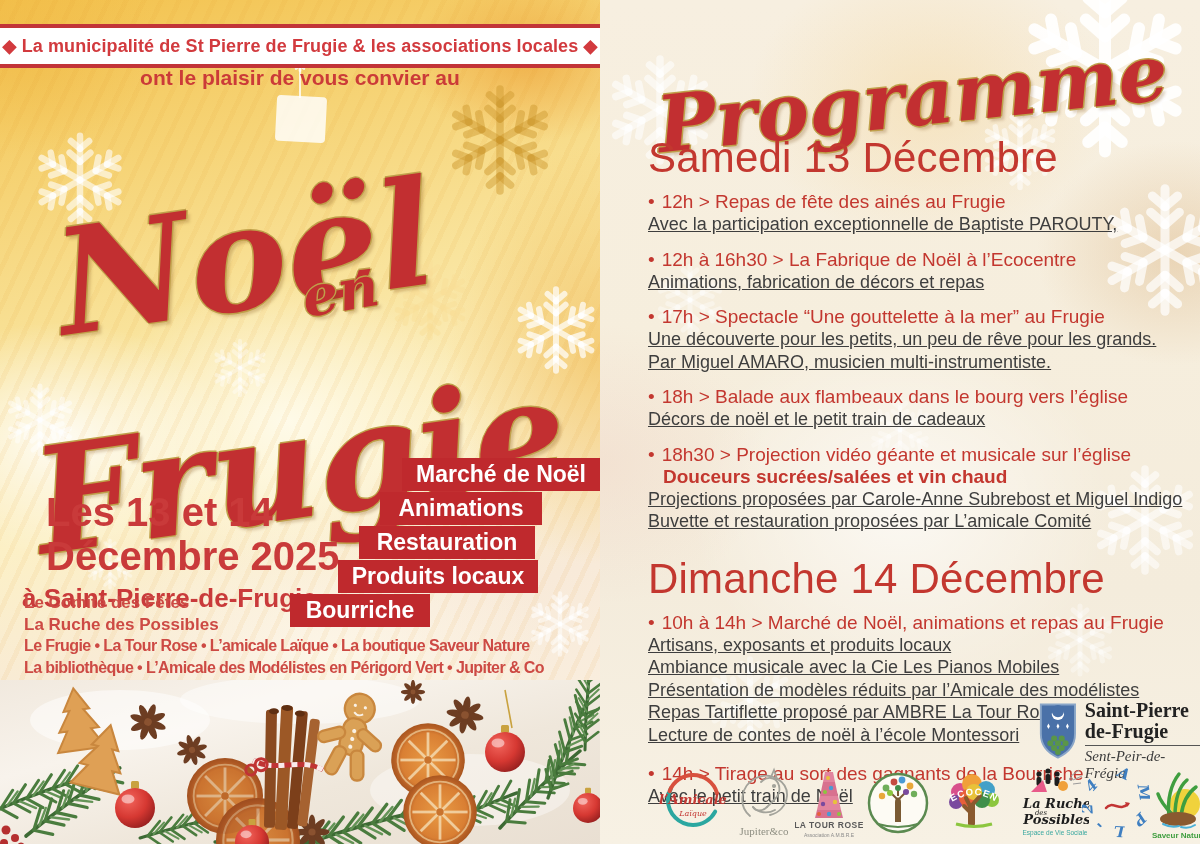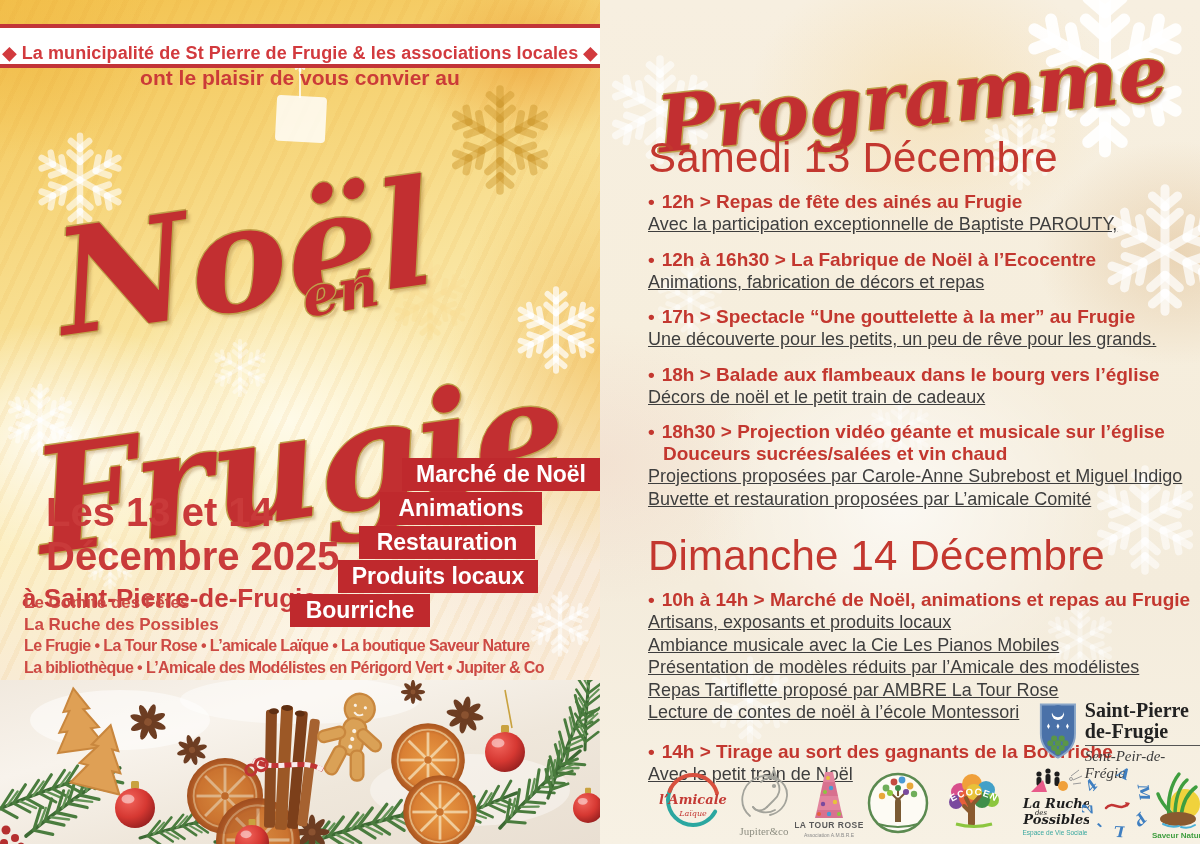--- a/index.html
+++ b/index.html
@@ -23,21 +23,21 @@
       radial-gradient(260px 200px at 55% 12%, rgba(244,212,150,.45), transparent 70%),
       radial-gradient(240px 200px at 0% 55%, rgba(238,205,190,.35), transparent 70%),
       radial-gradient(300px 260px at 50% 60%, rgba(255,255,255,.65), transparent 70%),
       linear-gradient(180deg,#f7efe0 0%,#f6eedd 40%,#f4ecdc 70%,#f7f1e4 100%);
   }
   .deco{position:absolute;left:0;top:0;width:600px;height:844px;pointer-events:none;}
 
   
   .band{position:absolute;left:0;top:24px;width:600px;height:36px;background:#fff;
     border-top:4px solid #c23438;border-bottom:4px solid #c23438;
-    display:flex;align-items:flex-end;justify-content:center;
+    display:flex;align-items:center;justify-content:center;
     color:#d23a3e;font-weight:700;font-size:18px;letter-spacing:.1px;z-index:3;}
   .invite{position:absolute;left:0;top:66px;width:600px;text-align:center;
     color:#cb3b38;font-weight:700;font-size:21px;z-index:3;}
   .tag-string{position:absolute;left:299px;top:58px;width:2px;height:40px;background:rgba(255,255,255,.8);z-index:1;}
   .gift-tag{position:absolute;left:276px;top:96px;width:50px;height:46px;background:rgba(255,255,255,.82);
     border-radius:4px;transform:rotate(3deg);z-index:1;}
   .script{font-family:"DejaVu Serif",serif;font-style:italic;font-weight:700;color:#c22f31;
     text-shadow:1.5px 0 0 #bfa04a,-1.5px 0 0 #bfa04a,0 1.5px 0 #bfa04a,0 -1.5px 0 #bfa04a,3px 4px 3px rgba(120,70,20,.25);}
   .t-noel{position:absolute;left:30px;top:74px;width:430px;text-align:center;font-size:146px;transform:rotate(-8deg);z-index:2;}
   .t-en{position:absolute;left:302px;top:258px;font-size:56px;transform:rotate(-10deg);z-index:2;}
@@ -56,21 +56,21 @@
     color:#cd4a44;font-weight:700;font-size:17px;line-height:21.5px;white-space:nowrap;z-index:3;}
   .orgs li.long{font-size:16px;letter-spacing:-0.6px;}
   .photo{position:absolute;left:0;top:680px;width:600px;height:164px;z-index:4;}
 
   
   .prog-title{position:absolute;left:56px;top:2px;width:488px;text-align:center;font-size:78px;transform:rotate(-6deg);z-index:2;}
   .prog{position:absolute;left:48px;top:134px;width:548px;z-index:3;}
   .day{font-size:42px;font-weight:400;color:#c3372f;margin:0 0 4px 0;letter-spacing:.2px;}
   .day2{margin-top:22px;}
   .event{margin:9px 0 13px 0;}
-  .ev-h{font-size:19px;font-weight:700;color:#c3372f;line-height:22px;}
+  .ev-h{font-size:19px;font-weight:400;color:#c3372f;line-height:22px;}
   .ev-h2{font-size:19px;font-weight:700;color:#c3372f;line-height:22px;margin-left:15px;}
   .blt{margin-right:7px;}
   .ev-b{font-size:18px;color:#3e3e3e;line-height:22.5px;margin-left:0;text-decoration:underline;}
   .gap-big{margin-top:17px;}
   .commune{position:absolute;left:438px;top:700px;display:flex;gap:7px;z-index:3;}
   .commune-text{font-family:"Liberation Serif",serif;color:#222;}
   .commune-text .l{font-size:20px;font-weight:700;line-height:21px;}
   .commune-text .sub{font-size:15px;font-style:italic;color:#3a3a3a;border-top:1px solid #555;
     margin-top:3px;padding-top:2px;}
   .logos{position:absolute;left:28px;top:766px;width:552px;height:76px;z-index:3;}
@@ -330,20 +330,21 @@
       </div>
 
       <div class="event">
         <div class="ev-h"><span class="blt">•</span><span>12h à 16h30 &gt; La Fabrique de Noël à l’Ecocentre</span></div>
         <div class="ev-b">Animations, fabrication de décors et repas</div>
       </div>
 
       <div class="event">
         <div class="ev-h"><span class="blt">•</span><span>17h &gt; Spectacle “Une gouttelette à la mer” au Frugie</span></div>
         <div class="ev-b">Une découverte pour les petits, un peu de rêve pour les grands.</div>
+        <div class="ev-b">Par Miguel AMARO, musicien multi-instrumentiste.</div>
       </div>
 
       <div class="event">
         <div class="ev-h"><span class="blt">•</span><span>18h &gt; Balade aux flambeaux dans le bourg vers l’église</span></div>
         <div class="ev-b">Décors de noël et le petit train de cadeaux</div>
       </div>
 
       <div class="event">
         <div class="ev-h"><span class="blt">•</span><span>18h30 &gt; Projection vidéo géante et musicale sur l’église</span></div>
         <div class="ev-h2">Douceurs sucrées/salées et vin chaud</div>

